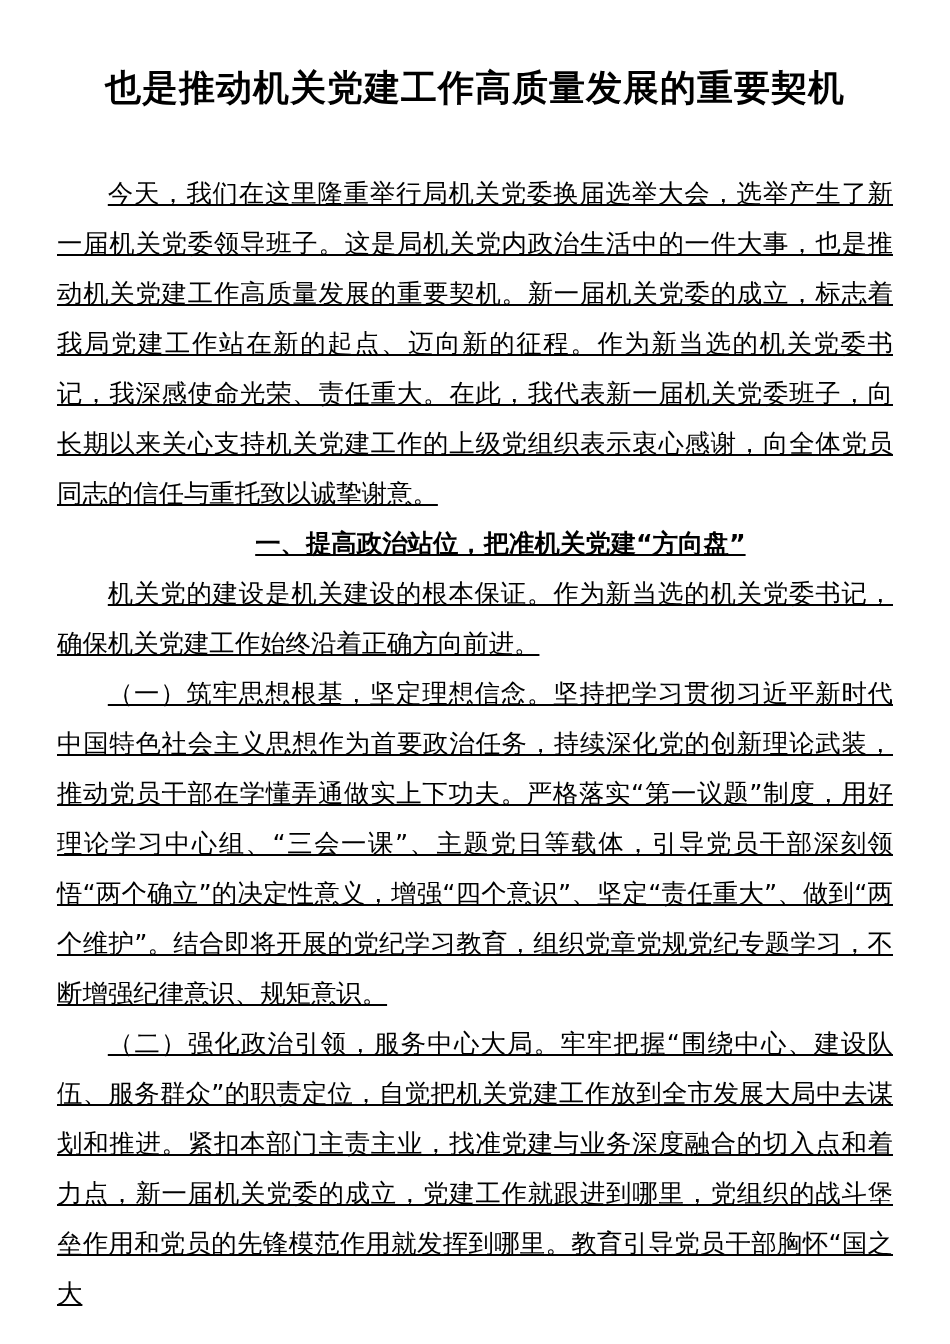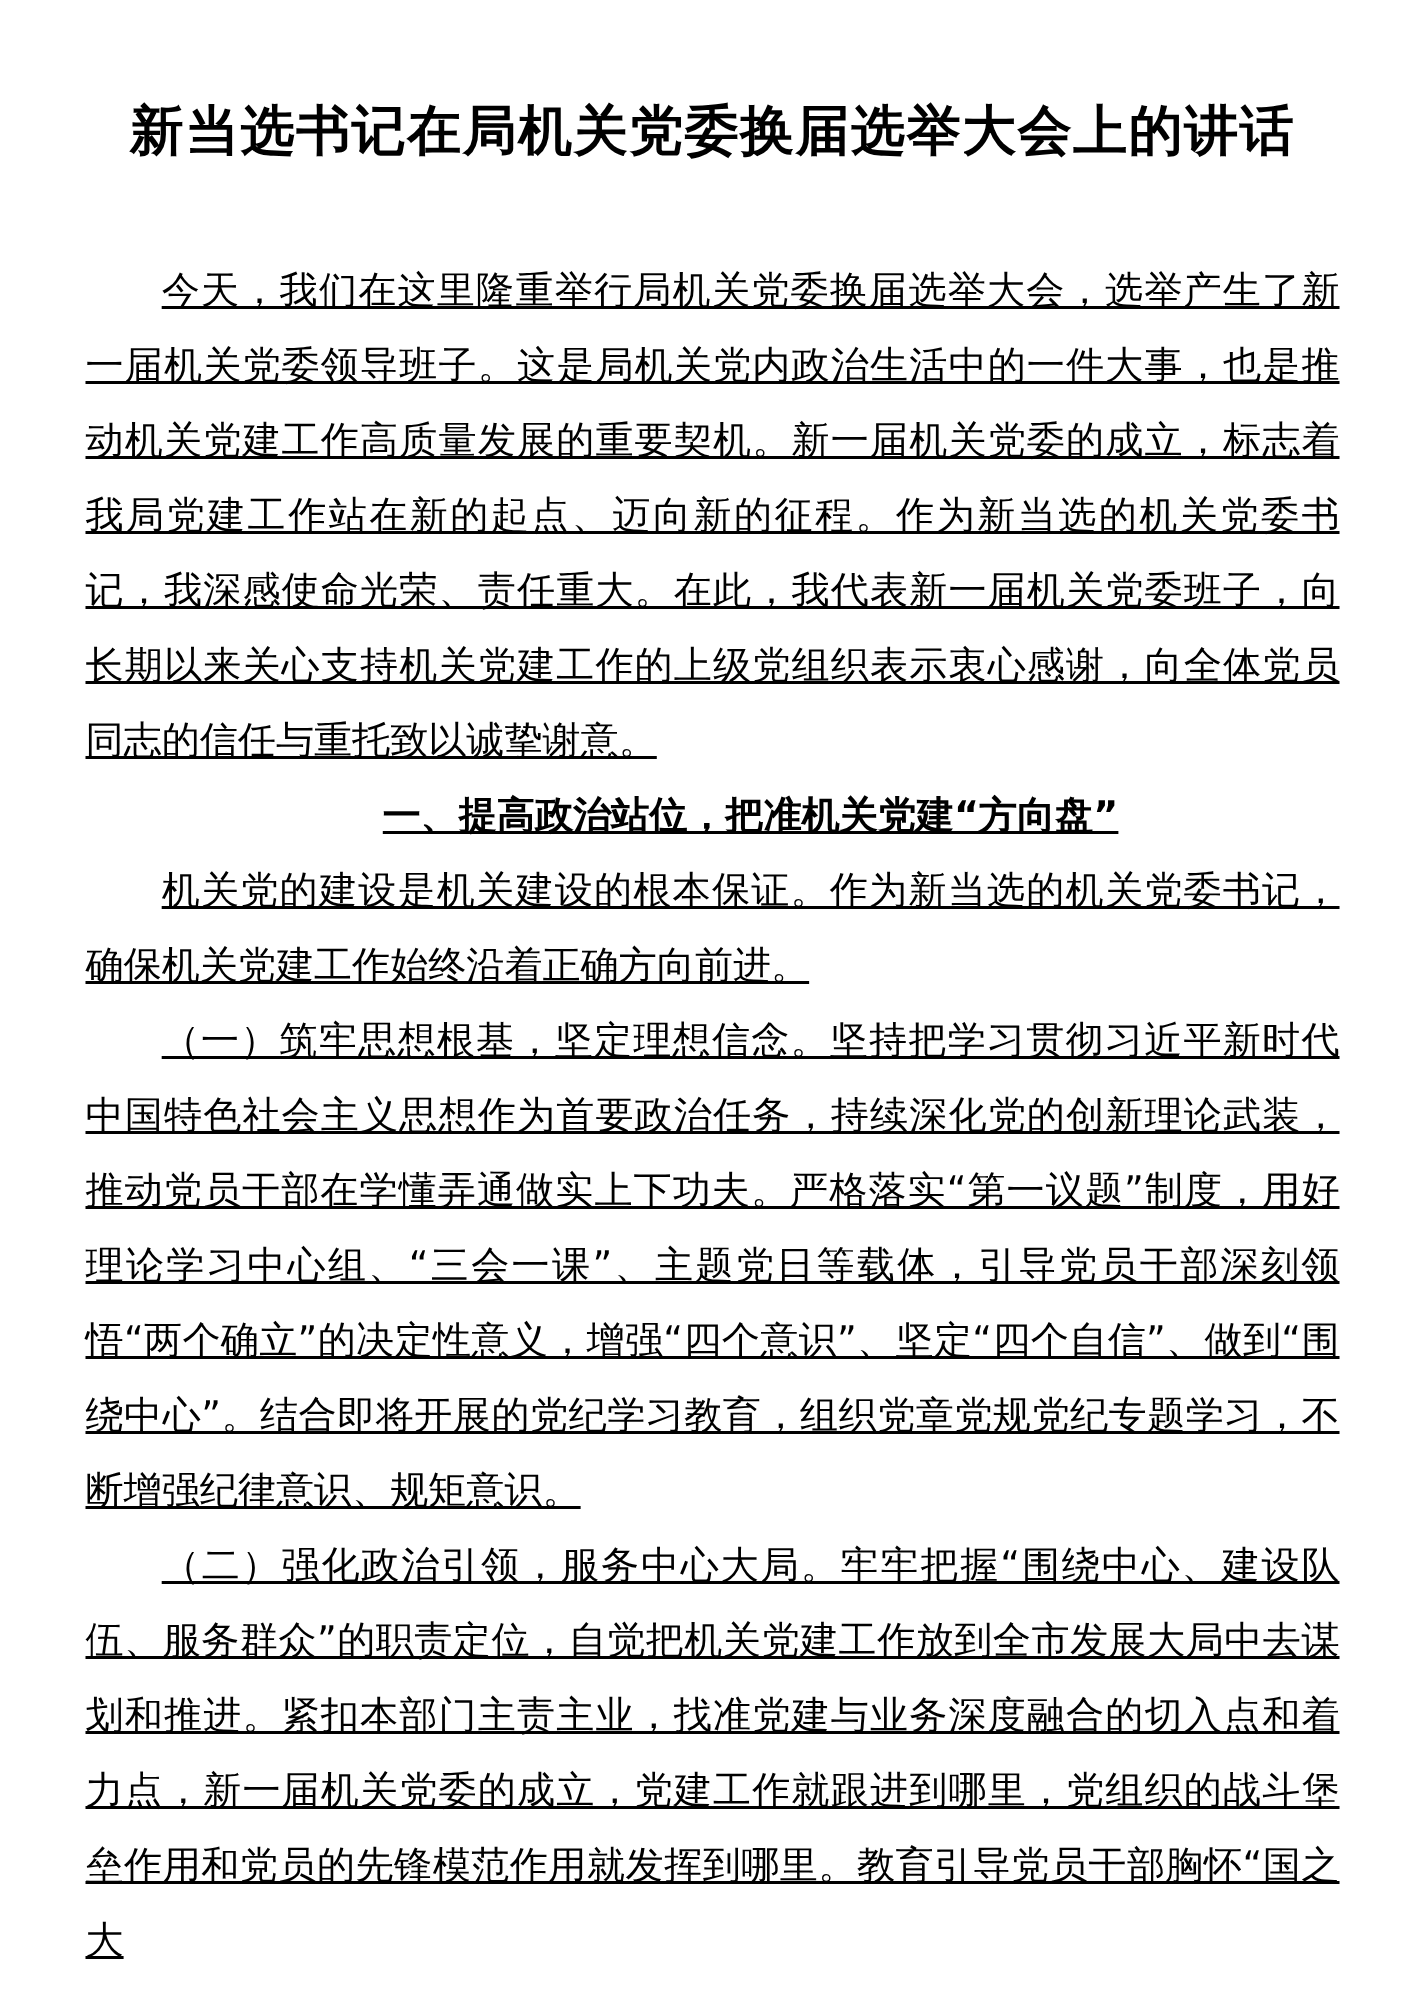--- a/index.html
+++ b/index.html
@@ -40,24 +40,24 @@
   }
   .para.heading {
     font-weight: bold;
     text-align: center;
   }
 </style>
 </head>
 <body>
 
 <div class="page">
-  <h1 class="doc-title">新当选书记在局机关党委换届选举大会上的讲话</h1>
+  <h1 class="doc-title">也是推动机关党建工作高质量发展的重要契机</h1>
 
   <p class="para">今天，我们在这里隆重举行局机关党委换届选举大会，选举产生了新一届机关党委领导班子。这是局机关党内政治生活中的一件大事，也是推动机关党建工作高质量发展的重要契机。新一届机关党委的成立，标志着我局党建工作站在新的起点、迈向新的征程。作为新当选的机关党委书记，我深感使命光荣、责任重大。在此，我代表新一届机关党委班子，向长期以来关心支持机关党建工作的上级党组织表示衷心感谢，向全体党员同志的信任与重托致以诚挚谢意。</p>
 
   <p class="para heading">一、提高政治站位，把准机关党建“方向盘”</p>
 
   <p class="para">机关党的建设是机关建设的根本保证。作为新当选的机关党委书记，确保机关党建工作始终沿着正确方向前进。</p>
 
-  <p class="para">（一）筑牢思想根基，坚定理想信念。坚持把学习贯彻习近平新时代中国特色社会主义思想作为首要政治任务，持续深化党的创新理论武装，推动党员干部在学懂弄通做实上下功夫。严格落实“第一议题”制度，用好理论学习中心组、“三会一课”、主题党日等载体，引导党员干部深刻领悟“两个确立”的决定性意义，增强“四个意识”、坚定“四个自信”、做到“围绕中心”。结合即将开展的党纪学习教育，组织党章党规党纪专题学习，不断增强纪律意识、规矩意识。</p>
+  <p class="para">（一）筑牢思想根基，坚定理想信念。坚持把学习贯彻习近平新时代中国特色社会主义思想作为首要政治任务，持续深化党的创新理论武装，推动党员干部在学懂弄通做实上下功夫。严格落实“第一议题”制度，用好理论学习中心组、“三会一课”、主题党日等载体，引导党员干部深刻领悟“两个确立”的决定性意义，增强“四个意识”、坚定“责任重大”、做到“两个维护”。结合即将开展的党纪学习教育，组织党章党规党纪专题学习，不断增强纪律意识、规矩意识。</p>
 
   <p class="para">（二）强化政治引领，服务中心大局。牢牢把握“围绕中心、建设队伍、服务群众”的职责定位，自觉把机关党建工作放到全市发展大局中去谋划和推进。紧扣本部门主责主业，找准党建与业务深度融合的切入点和着力点，新一届机关党委的成立，党建工作就跟进到哪里，党组织的战斗堡垒作用和党员的先锋模范作用就发挥到哪里。教育引导党员干部胸怀“国之大</p>
 </div>
 
 </body></html>

